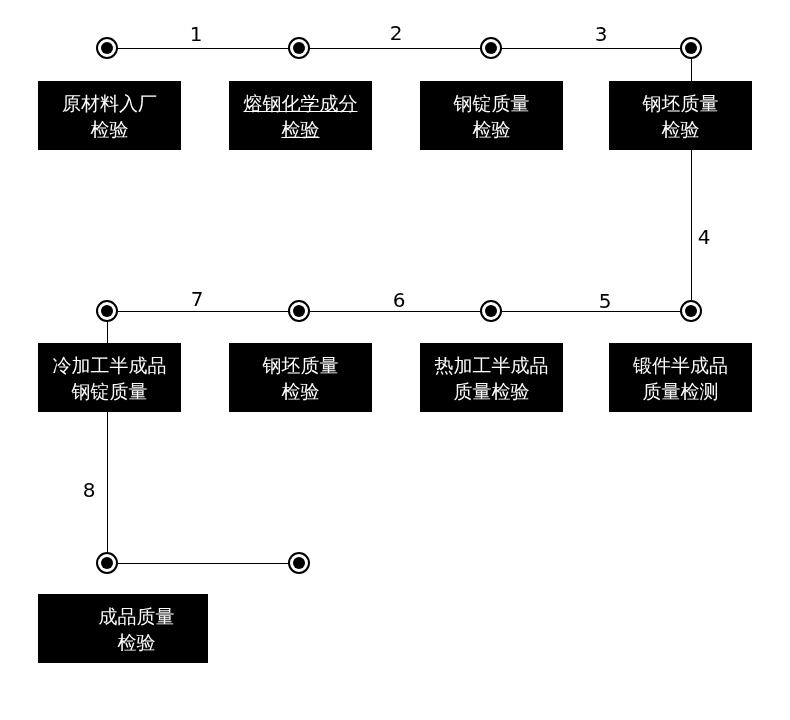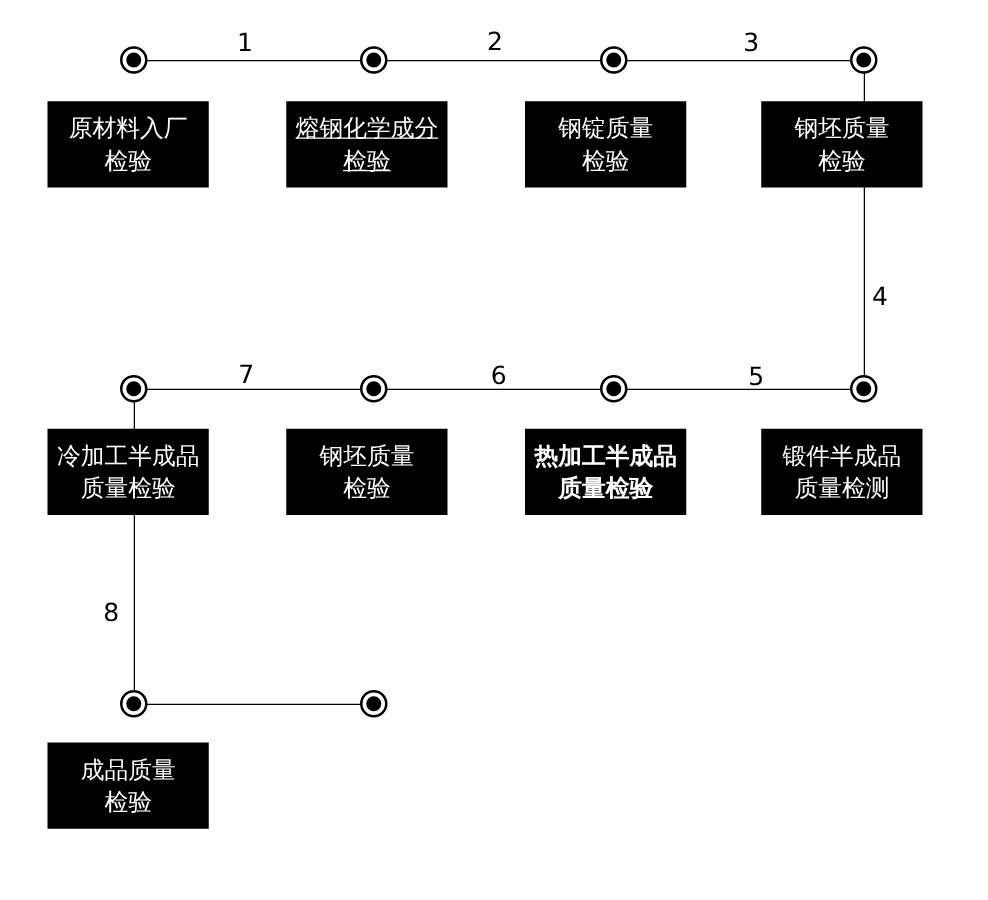--- a/index.html
+++ b/index.html
@@ -7,21 +7,21 @@
     position: relative;
     width: 790px;
     height: 720px;
     background: #ffffff;
     overflow: hidden;
     font-family: "DejaVu Sans", sans-serif;
   }
   .line { position: absolute; background: #000000; z-index: 1; }
   .pbox {
     position: absolute;
-    width: 129px;
+    width: 143px;
     height: 69px;
     background: #000000;
     color: #ffffff;
     display: flex;
     align-items: center;
     justify-content: center;
     text-align: center;
     z-index: 2;
   }
   .pbox-label {
@@ -81,36 +81,36 @@
     <span class="pbox-label">钢锭质量
 检验</span>
   </div>
   <div class="pbox" style="left:609px; top:81px;">
     <span class="pbox-label">钢坯质量
 检验</span>
   </div>
 
   <div class="pbox" style="left:38px; top:343px;">
     <span class="pbox-label">冷加工半成品
-质量检验</span>
+钢锭质量</span>
   </div>
   <div class="pbox" style="left:229px; top:343px;">
     <span class="pbox-label">钢坯质量
 检验</span>
   </div>
-  <div class="pbox" style="left:420px; top:343px;font-weight:bold;">
+  <div class="pbox" style="left:420px; top:343px;">
     <span class="pbox-label">热加工半成品
 质量检验</span>
   </div>
   <div class="pbox" style="left:609px; top:343px;">
     <span class="pbox-label">锻件半成品
 质量检测</span>
   </div>
 
-  <div class="pbox" style="left:38px; top:594px;">
+  <div class="pbox" style="left:38px; top:594px;padding-left:27px;">
     <span class="pbox-label">成品质量
 检验</span>
   </div>
 
   <div class="node" style="left:107px; top:48px;"></div>
   <div class="node" style="left:299px; top:48px;"></div>
   <div class="node" style="left:491px; top:48px;"></div>
   <div class="node" style="left:691px; top:48px;"></div>
   <div class="node" style="left:107px; top:311px;"></div>
   <div class="node" style="left:299px; top:311px;"></div>

